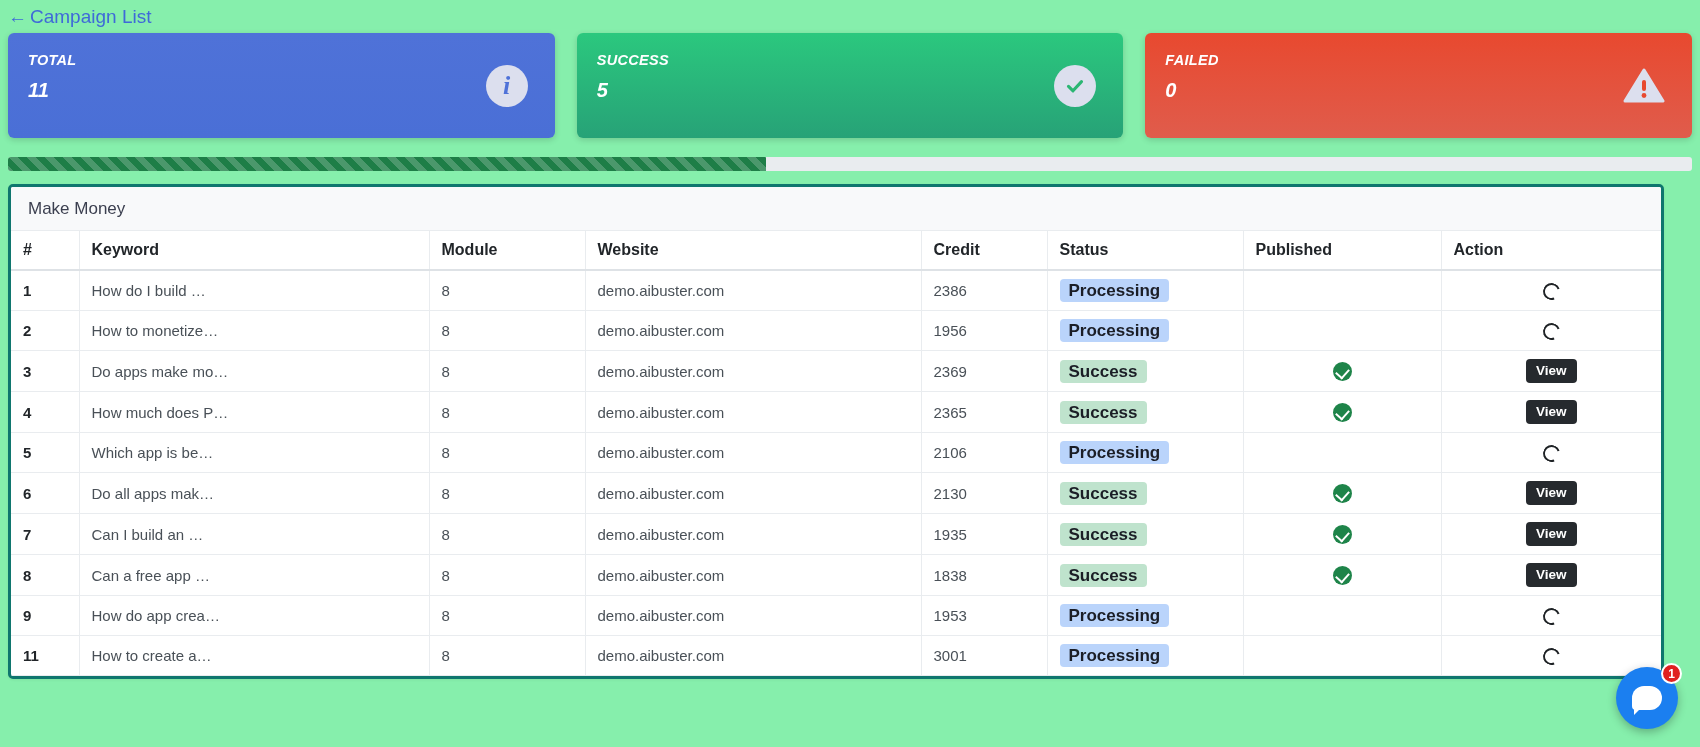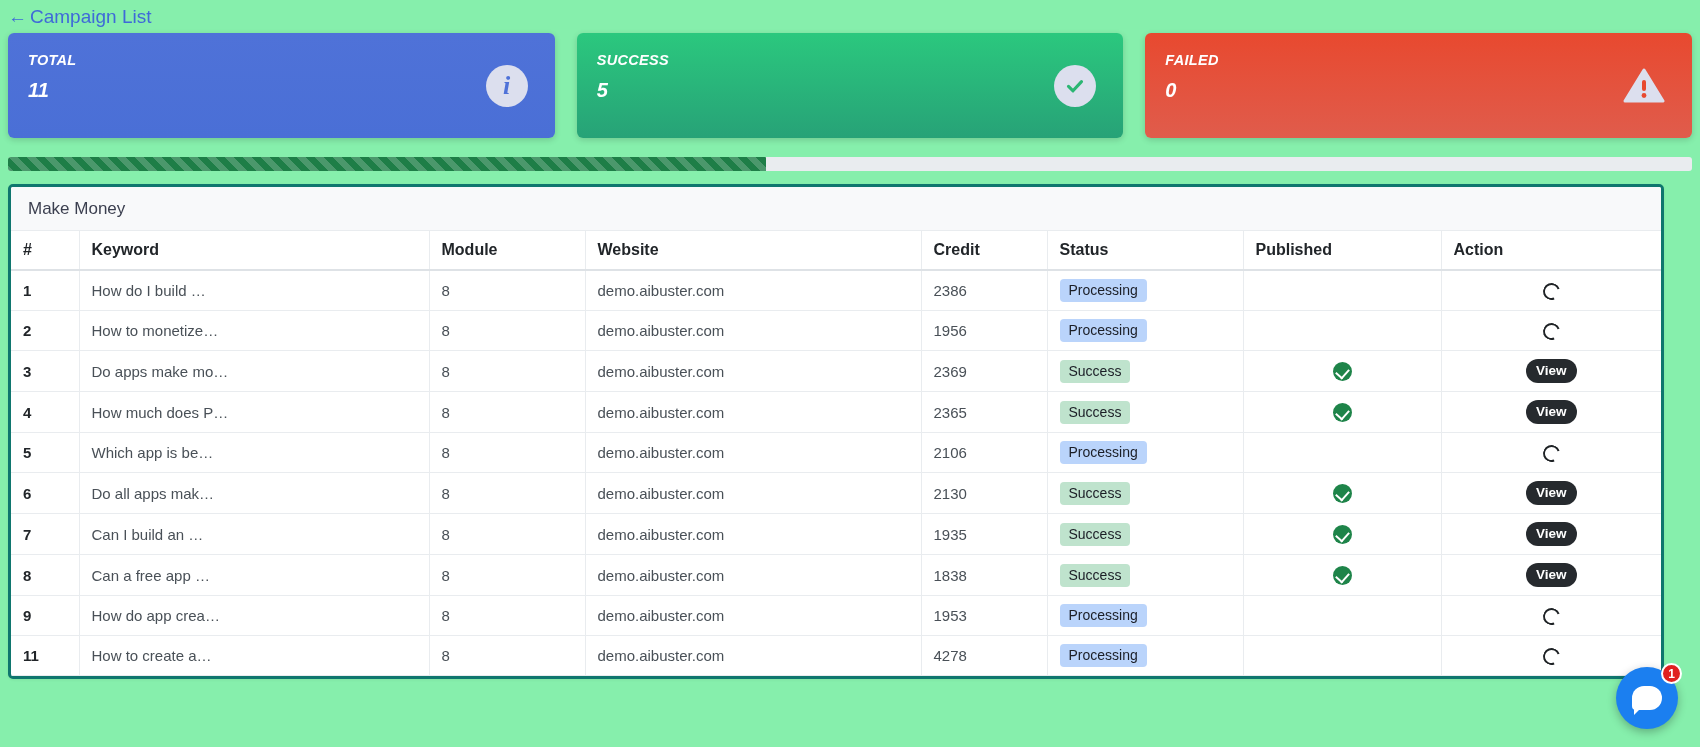--- a/index.html
+++ b/index.html
@@ -183,22 +183,22 @@
   th.col-credit, td.col-credit { width: 126px; }
   th.col-status, td.col-status { width: 196px; }
   th.col-pub, td.col-pub { width: 198px; text-align: center; }
   th.col-act, td.col-act { text-align: center; }
   th.col-pub, th.col-act { text-align: center; }
 
   .badge {
     display: inline-block;
     padding: 4px 9px;
     border-radius: 4px;
-    font-size: 14px;
-    font-weight: normal;
+    font-size: 17px;
+    font-weight: bold;
     line-height: 15px;
   }
   .badge-processing { background: #bad4fb; color: #1b1e26; }
   .badge-success    { background: #bfe3cd; color: #1b1e26; }
 
   .check-pub {
     display: inline-block;
     width: 19px; height: 19px;
     border-radius: 50%;
     background: #1e8449;
@@ -215,21 +215,21 @@
     transform: rotate(42deg);
   }
 
   .btn-view {
     display: inline-block;
     background: #262a2e;
     color: #ffffff;
     font-size: 13.5px;
     font-weight: bold;
     padding: 4px 10px;
-    border-radius: 12px;
+    border-radius: 4px;
     border: none;
     cursor: pointer;
     line-height: 16px;
     font-family: "Liberation Sans", sans-serif;
   }
 
   .spinner-ring {
     display: inline-block;
     width: 17px; height: 17px;
     border: 2.6px solid transparent;
@@ -440,21 +440,21 @@
             <td class="col-credit">1953</td>
             <td class="col-status"><span class="badge badge-processing">Processing</span></td>
             <td class="col-pub"></td>
             <td class="col-act"><span class="spinner-ring"></span></td>
           </tr>
           <tr>
             <td class="col-idx">11</td>
             <td class="col-kw">How to create a…</td>
             <td class="col-mod">8</td>
             <td class="col-site">demo.aibuster.com</td>
-            <td class="col-credit">4278</td>
+            <td class="col-credit">3001</td>
             <td class="col-status"><span class="badge badge-processing">Processing</span></td>
             <td class="col-pub"></td>
             <td class="col-act"><span class="spinner-ring"></span></td>
           </tr>
         </tbody>
     </table>
   </div>
 
   <div class="chat-widget">
     <div class="chat-bubble-btn">

